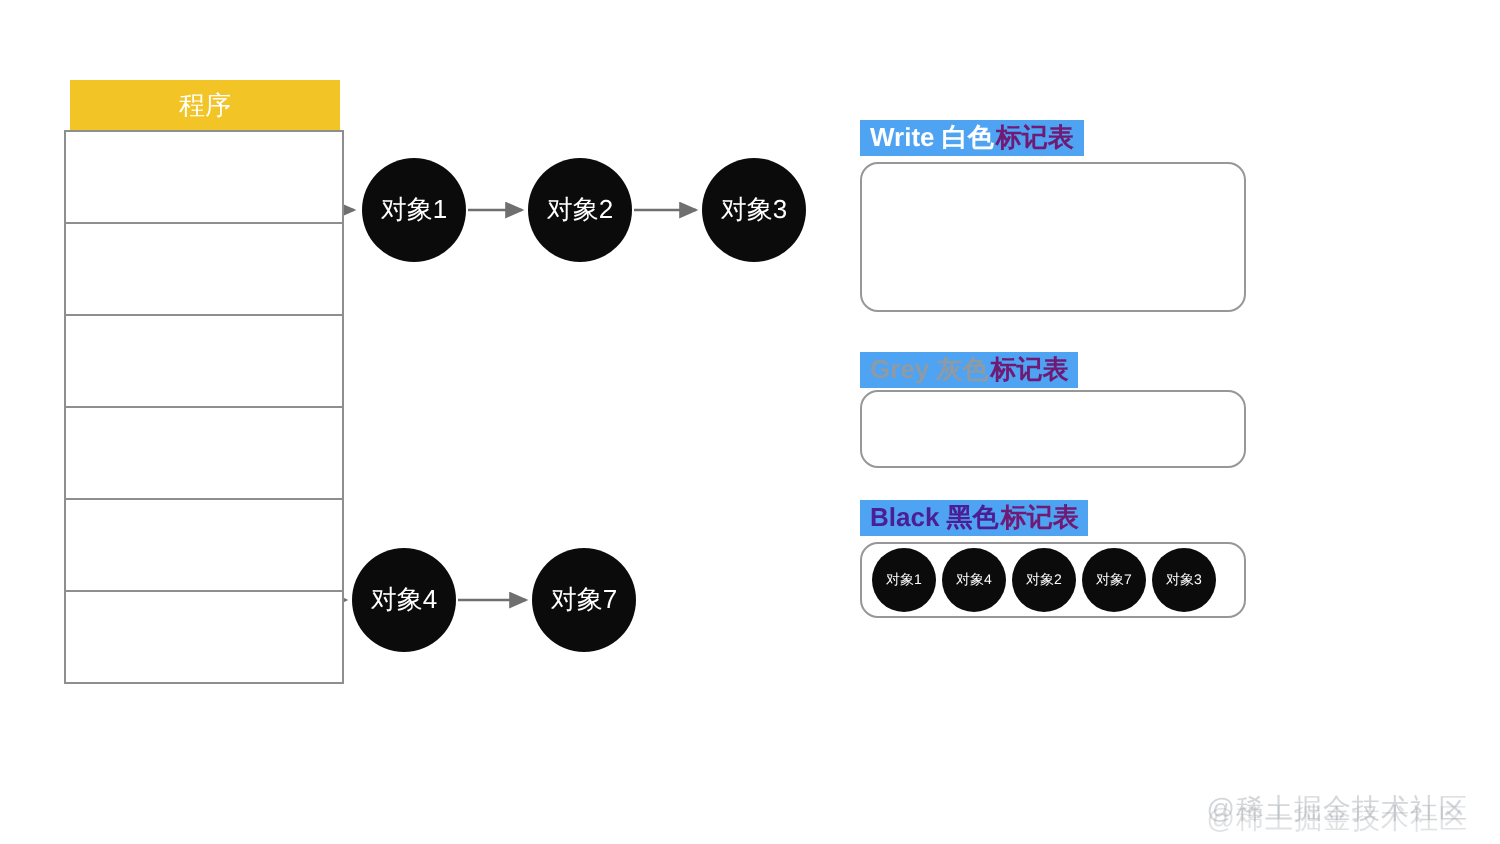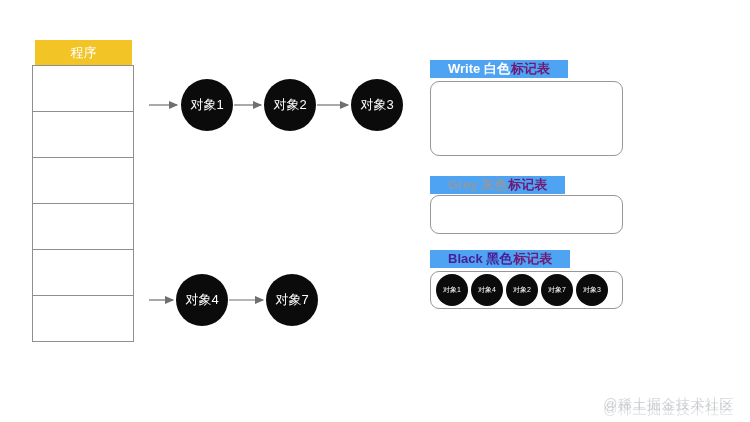--- a/index.html
+++ b/index.html
@@ -1,42 +1,42 @@
 <!DOCTYPE html>
 <html><head>
 <meta charset="utf-8">
 <style>
   html,body{margin:0;padding:0;background:#fff;}
   .canvas{
     position:relative;width:750px;height:422px;background:#ffffff;overflow:hidden;
     font-family:"Liberation Sans","DejaVu Sans",sans-serif;
   }
   
-  .prog-table{position:absolute;left:32px;top:40px;width:102px;}
+  .prog-table{position:absolute;left:32px;top:40px;width:140px;}
   .prog-header{
     margin-left:3px;margin-right:2px;height:25px;background:#F2C426;
     color:#ffffff;font-size:13px;display:flex;align-items:center;justify-content:center;
   }
   .prog-root{
     height:26px;background:#4EA3F2;color:#111;font-size:13px;letter-spacing:-0.4px;
     display:flex;align-items:center;justify-content:center;white-space:nowrap;
   }
   .prog-rows{border-top:1px solid #8E8E8E;}
   .prog-row{height:45px;border:1px solid #8E8E8E;border-top:none;background:#fff;}
   
   .node{
     position:absolute;width:52px;height:52px;border-radius:50%;background:#0B0B0B;
     color:#fff;font-size:13px;display:flex;align-items:center;justify-content:center;
   }
   
   .arrows{position:absolute;left:0;top:0;width:750px;height:422px;pointer-events:none;}
   
   .mark-label{
     position:absolute;left:430px;height:18px;background:#4EA3F2;font-size:13px;
-    display:flex;align-items:center;padding:0 18px;white-space:nowrap;
+    display:flex;align-items:center;padding:0 5px;white-space:nowrap;
   }
   .lbl-en{font-weight:bold;margin-right:1px;}
   .lbl-white{color:#ffffff;}
   .lbl-grey{color:#8E9AA4;}
   .lbl-black{color:#4c1d95;}
   .lbl-cn{color:#701a75;font-weight:bold;}
   .mark-box{
     position:absolute;left:430px;width:193px;background:#fff;
     border:1px solid #979797;border-radius:9px;box-sizing:border-box;
   }

